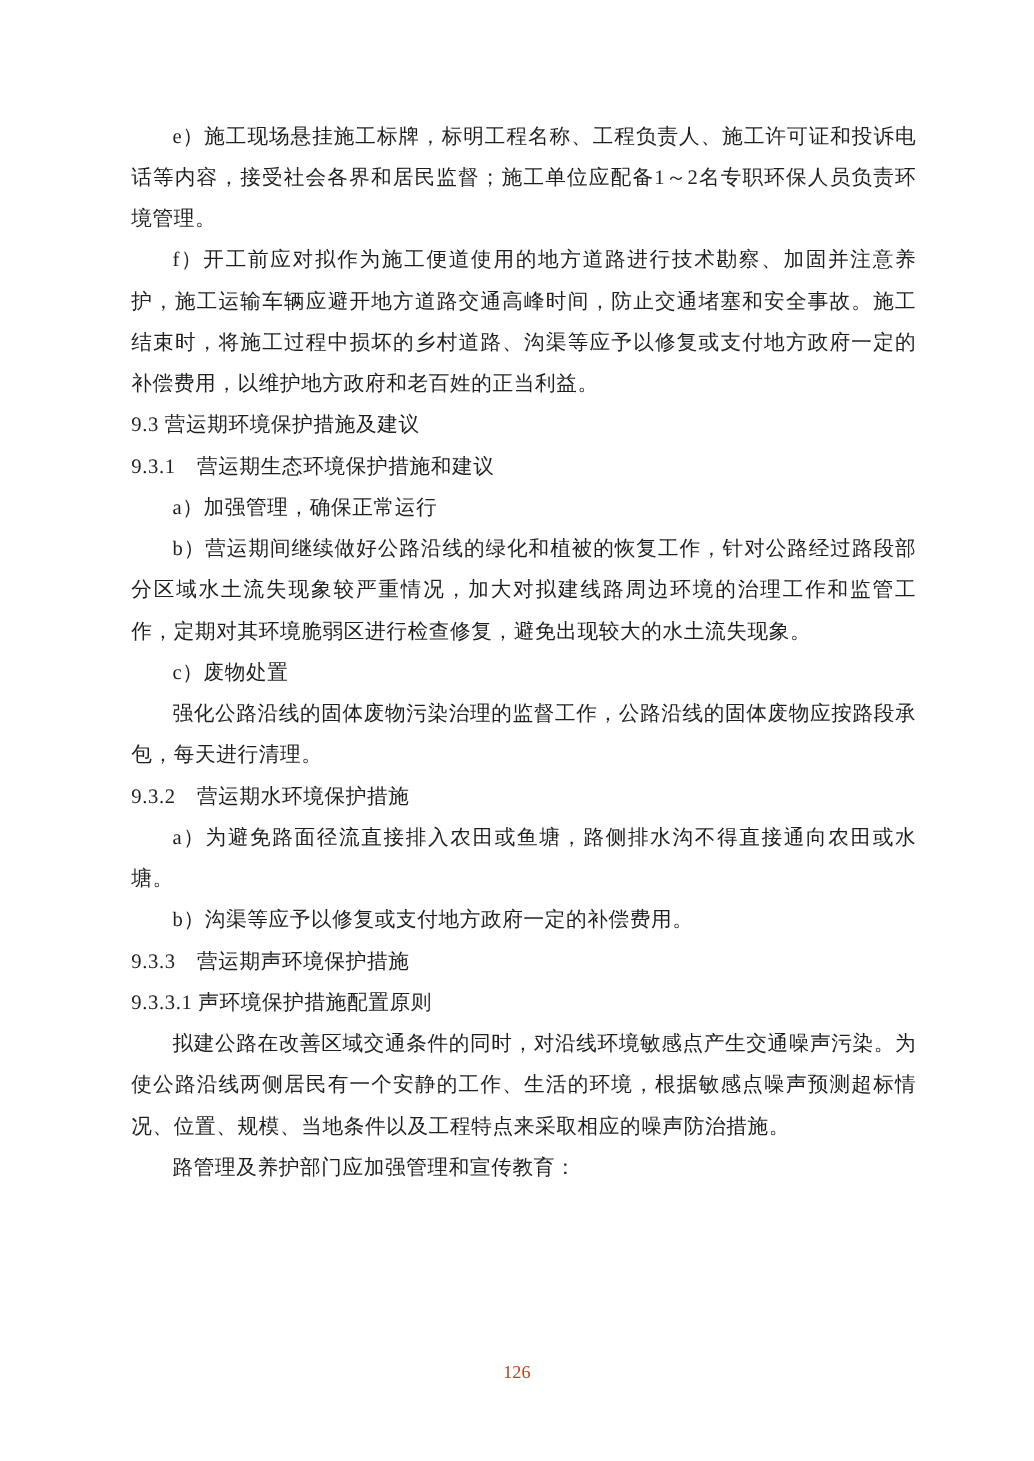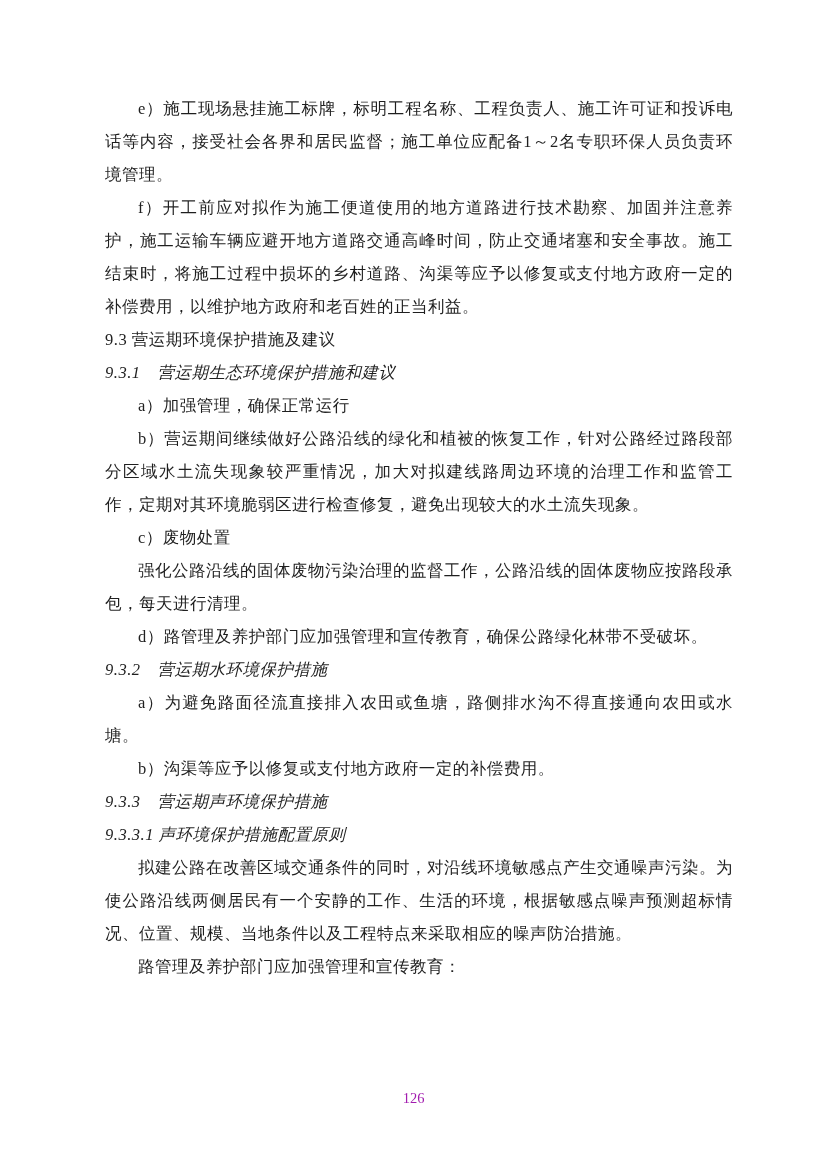--- a/index.html
+++ b/index.html
@@ -32,47 +32,45 @@
     padding: 0;
   }
   .p-indent {
     text-indent: 2em;
   }
   .h1 {
     font-weight: normal;
   }
   .h2 {
     font-weight: normal;
-    font-style: italic;
   }
   .page-footer {
     position: absolute;
     left: 0;
     width: 100%;
     top: 1088px;
     text-align: center;
     font-size: 14.5px;
     line-height: 20px;
-    color: #a21caf;
+    color: #c2410c;
   }
 </style>
 </head>
 <body>
 
 <div class="page">
   <div class="content">
     <p class="p-indent">e）施工现场悬挂施工标牌，标明工程名称、工程负责人、施工许可证和投诉电话等内容，接受社会各界和居民监督；施工单位应配备1～2名专职环保人员负责环境管理。</p>
     <p class="p-indent">f）开工前应对拟作为施工便道使用的地方道路进行技术勘察、加固并注意养护，施工运输车辆应避开地方道路交通高峰时间，防止交通堵塞和安全事故。施工结束时，将施工过程中损坏的乡村道路、沟渠等应予以修复或支付地方政府一定的补偿费用，以维护地方政府和老百姓的正当利益。</p>
     <p class="h1">9.3 营运期环境保护措施及建议</p>
     <p class="h2">9.3.1　营运期生态环境保护措施和建议</p>
     <p class="p-indent">a）加强管理，确保正常运行</p>
     <p class="p-indent">b）营运期间继续做好公路沿线的绿化和植被的恢复工作，针对公路经过路段部分区域水土流失现象较严重情况，加大对拟建线路周边环境的治理工作和监管工作，定期对其环境脆弱区进行检查修复，避免出现较大的水土流失现象。</p>
     <p class="p-indent">c）废物处置</p>
     <p class="p-indent">强化公路沿线的固体废物污染治理的监督工作，公路沿线的固体废物应按路段承包，每天进行清理。</p>
-    <p class="p-indent">d）路管理及养护部门应加强管理和宣传教育，确保公路绿化林带不受破坏。</p>
     <p class="h2">9.3.2　营运期水环境保护措施</p>
     <p class="p-indent">a）为避免路面径流直接排入农田或鱼塘，路侧排水沟不得直接通向农田或水塘。</p>
     <p class="p-indent">b）沟渠等应予以修复或支付地方政府一定的补偿费用。</p>
     <p class="h2">9.3.3　营运期声环境保护措施</p>
     <p class="h2">9.3.3.1 声环境保护措施配置原则</p>
     <p class="p-indent">拟建公路在改善区域交通条件的同时，对沿线环境敏感点产生交通噪声污染。为使公路沿线两侧居民有一个安静的工作、生活的环境，根据敏感点噪声预测超标情况、位置、规模、当地条件以及工程特点来采取相应的噪声防治措施。</p>
     <p class="p-indent">路管理及养护部门应加强管理和宣传教育：</p>
   </div>
   <div class="page-footer">126</div>
 </div>

